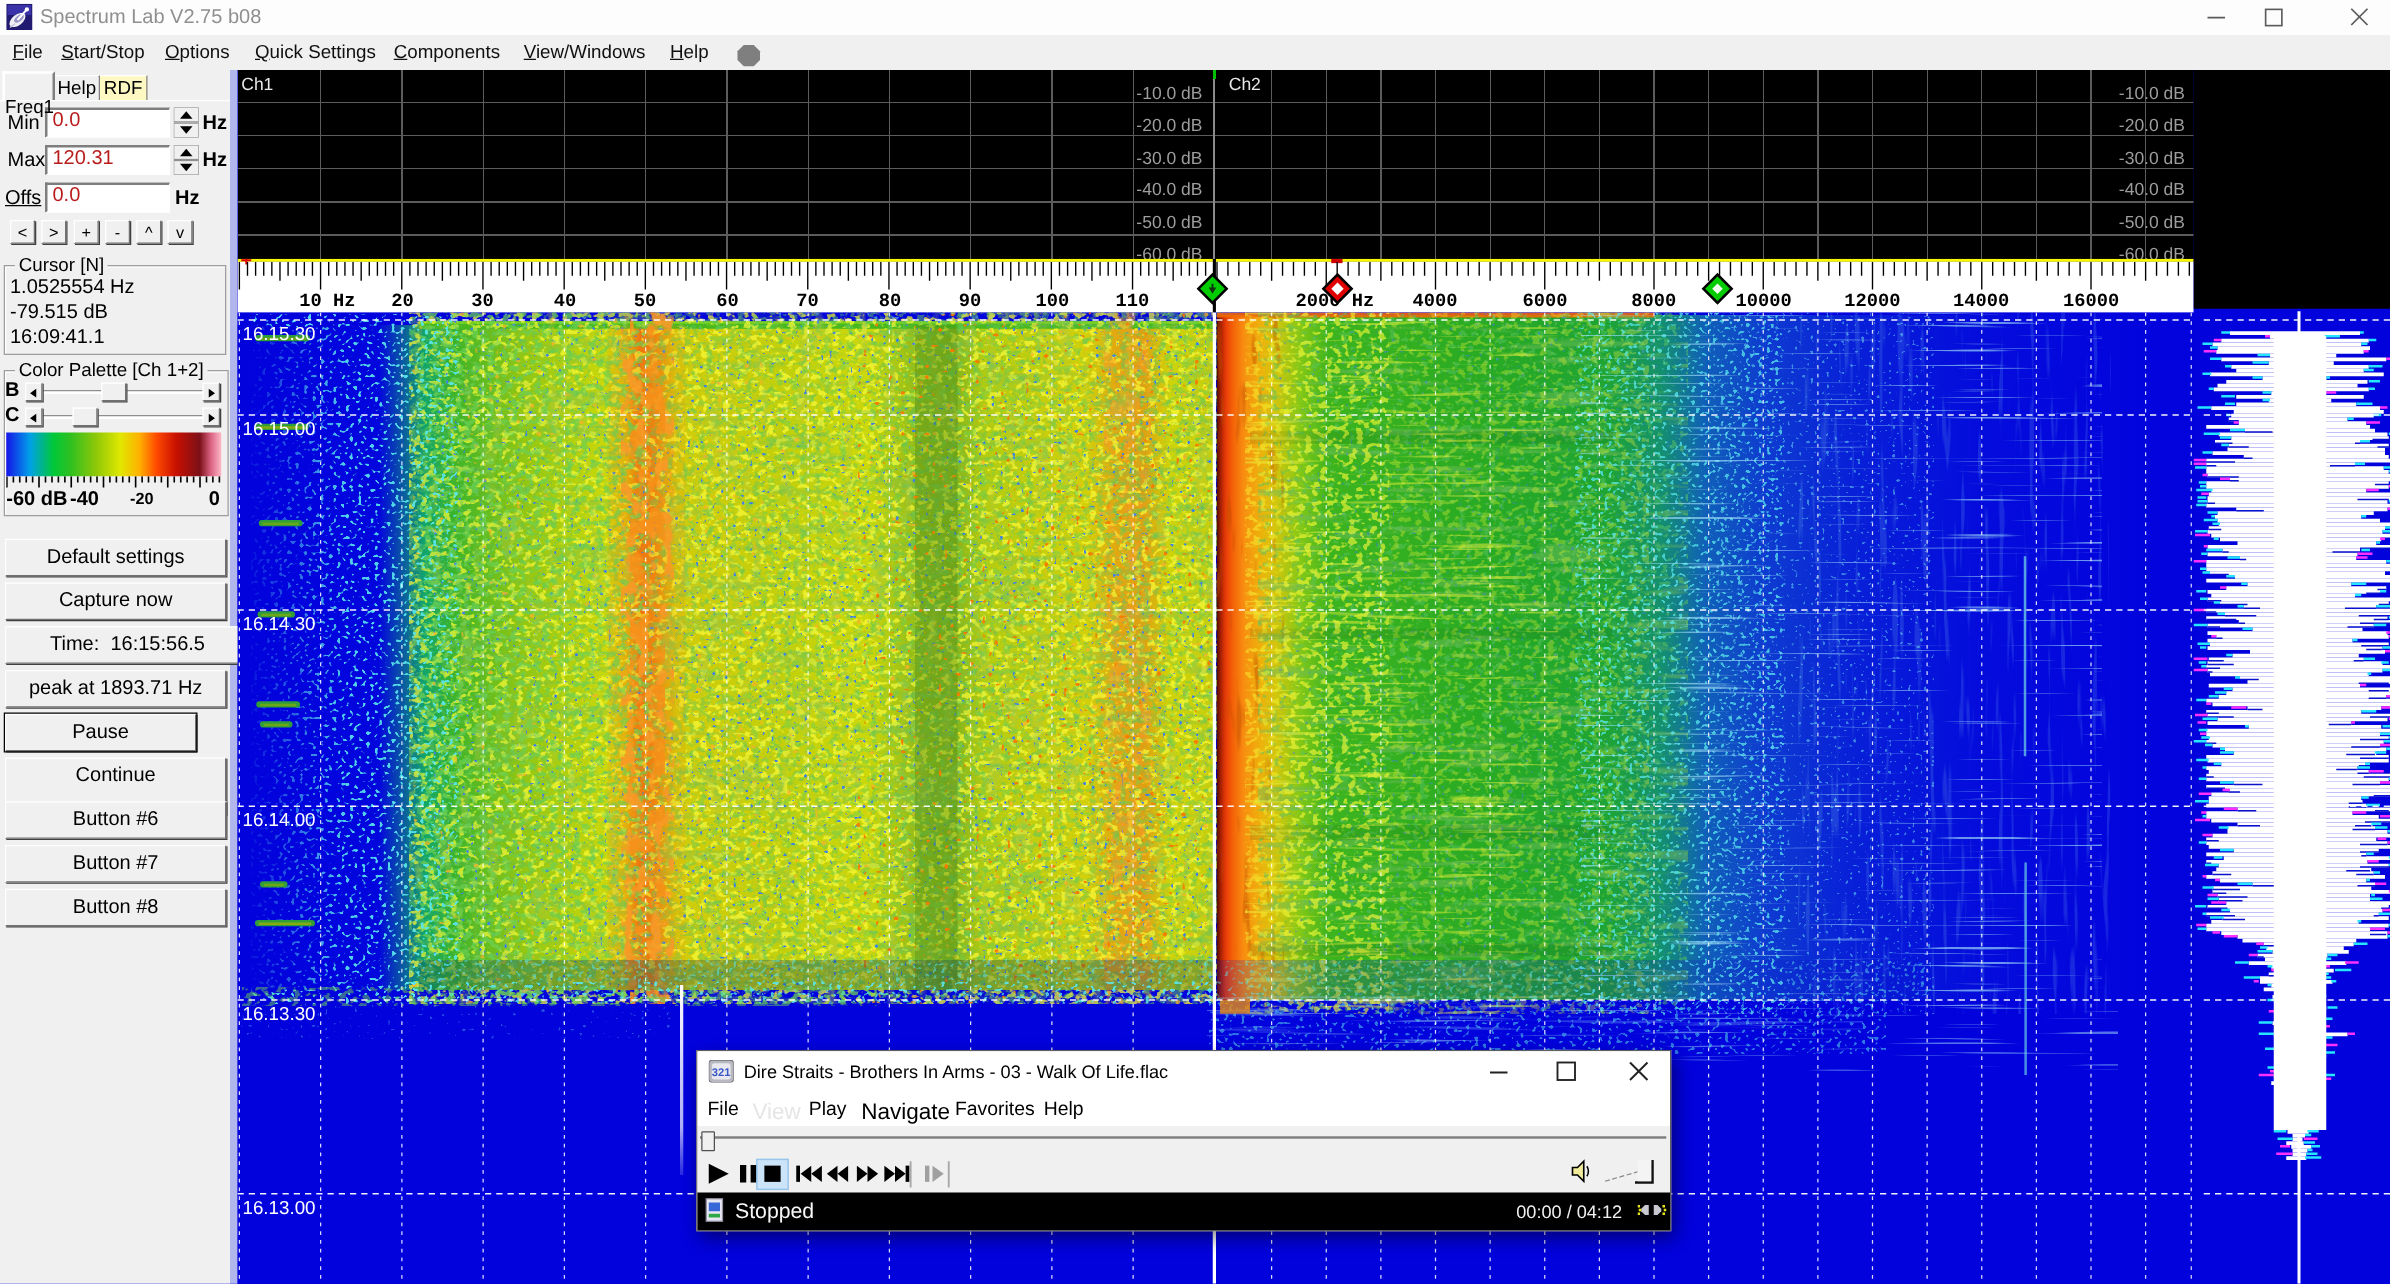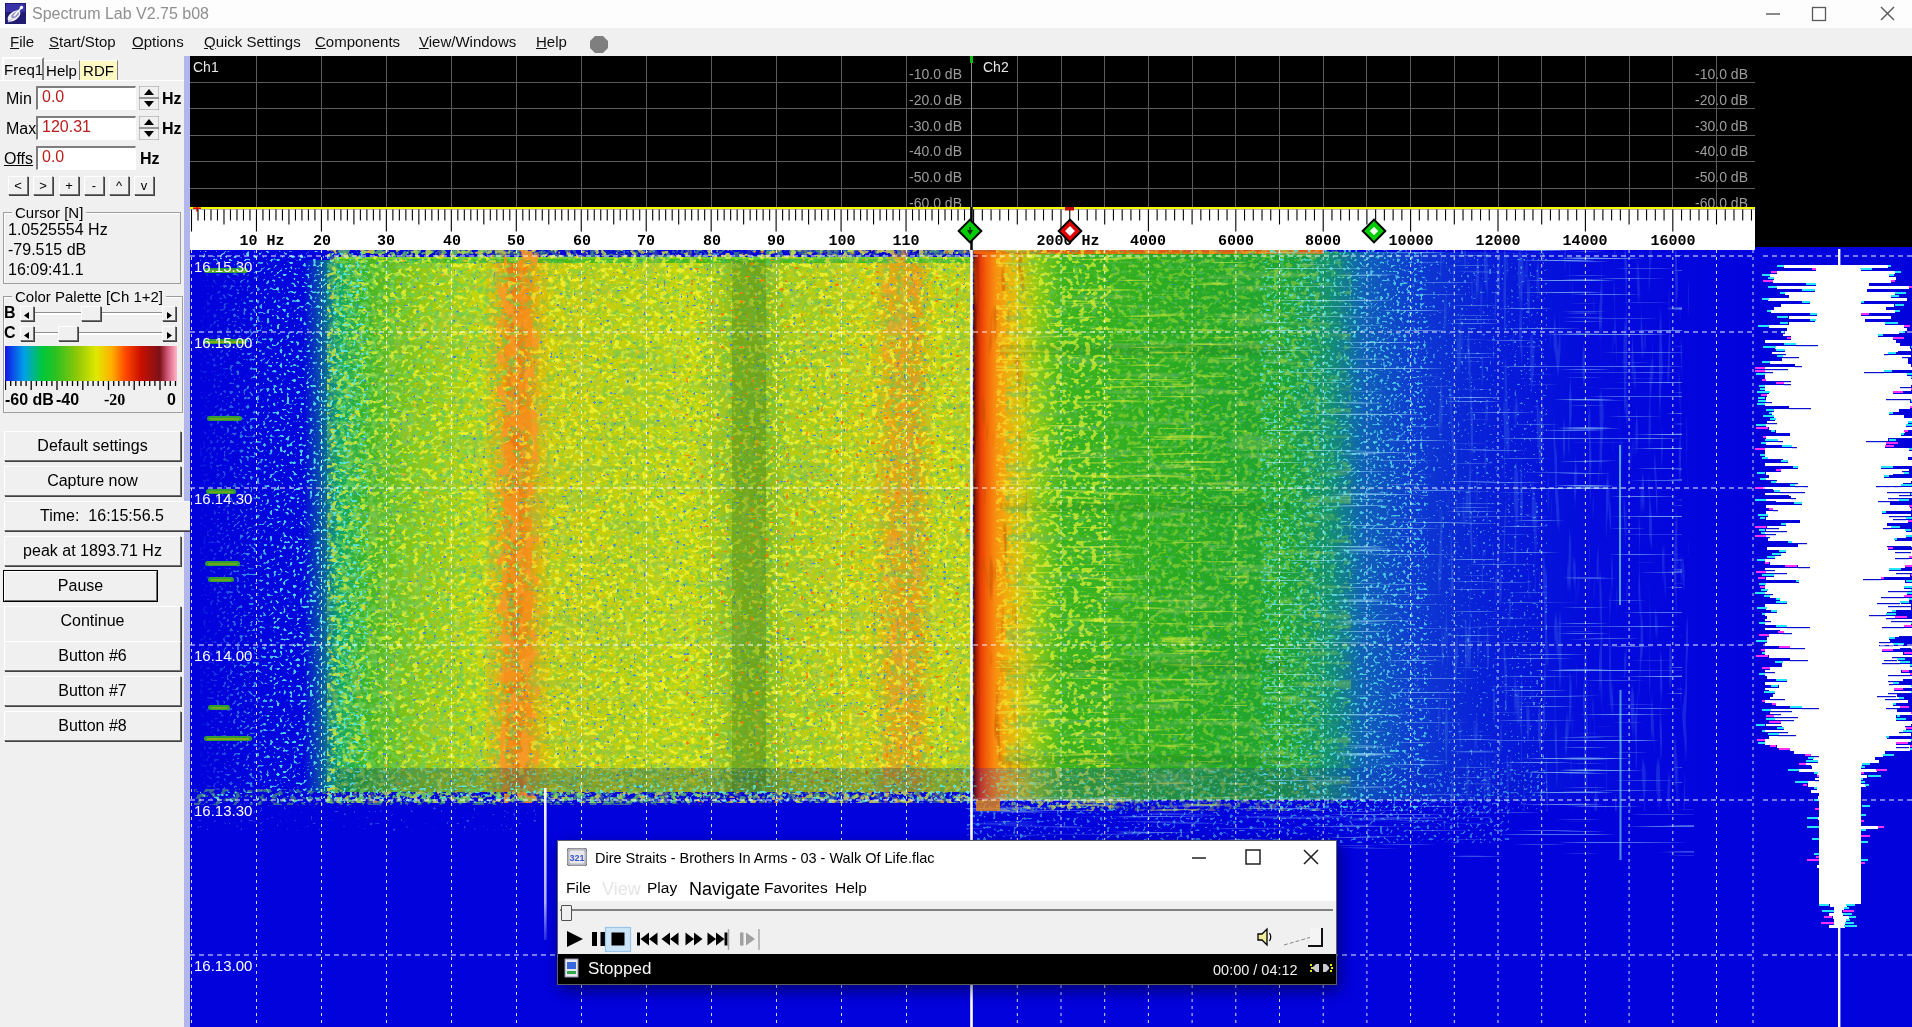--- a/index.html
+++ b/index.html
@@ -42,21 +42,21 @@
 <div class="mi" style="left:132px;top:33px;"><u>O</u>ptions</div>
 <div class="mi" style="left:204px;top:33px;"><u>Q</u>uick Settings</div>
 <div class="mi" style="left:315px;top:33px;"><u>C</u>omponents</div>
 <div class="mi" style="left:419px;top:33px;"><u>V</u>iew/Windows</div>
 <div class="mi" style="left:536px;top:33px;"><u>H</u>elp</div>
 <svg class="abs" style="left:589px;top:35px" width="22" height="20">
     <polygon points="6,1 14,1 19,6 19,13 14,18 6,18 1,13 1,6" fill="#7f7f7f"></polygon>
   </svg>
 <div id="leftpanel" class="abs"></div>
 <div id="strip" class="abs"></div>
-<div class="abs" style="left:2px;top:57px;width:42px;height:23px;background:#f0f0f0;border-top:2px solid #fff;border-left:2px solid #fff;border-right:2px solid #808080;font-size:15px;text-align:center;padding-top:2px;z-index:3">Freq1</div>
+<div class="abs" style="left:2px;top:57px;width:42px;height:23px;background:#f0f0f0;border-top:2px solid #fff;border-left:2px solid #fff;border-right:2px solid #808080;font-size:15px;text-align:center;padding-top:18px;z-index:3">Freq1</div>
 <div class="abs" style="left:44px;top:60px;width:36px;height:20px;background:#f0f0f0;border-top:1.5px solid #fff;border-right:1.5px solid #808080;font-size:15px;text-align:center;padding-top:1px;">Help</div>
 <div class="abs" style="left:80px;top:60px;width:38px;height:20px;background:#fef9c3;border-top:1.5px solid #fff;border-right:1.5px solid #808080;font-size:15px;text-align:center;padding-top:1px;">RDF</div>
 <div class="abs" style="left:0px;top:80px;width:184px;height:1px;background:#fff;"></div>
 <div class="abs" style="left:6px;top:90px;font-size:16px;">Min</div>
 <div class="inp" style="left:36px;top:86px;width:100px;height:24px;">0.0</div>
 <svg class="abs" style="left:139px;top:86px;" width="20" height="24">
 <rect x="0" y="0" width="20" height="11.5" fill="#f0f0f0" stroke="#808080" stroke-width="0.8"></rect>
 <rect x="0" y="12.5" width="20" height="11.5" fill="#f0f0f0" stroke="#808080" stroke-width="0.8"></rect>
 <polygon points="10,3 15,9 5,9" fill="#000"></polygon>
 <polygon points="10,21 15,15 5,15" fill="#000"></polygon>
@@ -141,21 +141,21 @@
     <line x1="139.6" y1="0" x2="139.6" y2="5" stroke="#000" stroke-width="1.3"></line>
     <line x1="144.7" y1="0" x2="144.7" y2="5" stroke="#000" stroke-width="1.3"></line>
     <line x1="149.9" y1="0" x2="149.9" y2="5" stroke="#000" stroke-width="1.3"></line>
     <line x1="155.0" y1="0" x2="155.0" y2="9" stroke="#000" stroke-width="1.3"></line>
     <line x1="160.2" y1="0" x2="160.2" y2="5" stroke="#000" stroke-width="1.3"></line>
     <line x1="165.3" y1="0" x2="165.3" y2="5" stroke="#000" stroke-width="1.3"></line>
     <line x1="170.5" y1="0" x2="170.5" y2="5" stroke="#000" stroke-width="1.3"></line>
   </svg>
 <div class="abs" style="left:5px;top:391px;font-size:16px;font-weight:bold;">-60 dB</div>
 <div class="abs" style="left:56px;top:391px;font-size:16px;font-weight:bold;">-40</div>
-<div class="abs" style="left:104px;top:391px;font-size:16px;font-weight:bold;font-family:Liberation Serif, serif;">-20</div>
+<div class="abs" style="left:104px;top:391px;font-size:13px;font-weight:bold;">-20</div>
 <div class="abs" style="left:167px;top:391px;font-size:16px;font-weight:bold;">0</div>
 <div class="btn3" style="left:4px;top:431px;width:177px;height:30px;font-size:16px;line-height:28px;">Default settings</div>
 <div class="btn3" style="left:4px;top:466px;width:177px;height:30px;font-size:16px;line-height:28px;">Capture now</div>
 <div class="btn3" style="left:4px;top:501px;width:196px;height:30px;font-size:16px;line-height:28px;">Time:&nbsp; 16:15:56.5</div>
 <div class="btn3" style="left:4px;top:536px;width:177px;height:30px;font-size:16px;line-height:28px;">peak at 1893.71 Hz</div>
 <div class="btn3" style="left:4px;top:571px;width:153px;height:30px;font-size:16px;line-height:28px;outline:1.5px solid #000;outline-offset:0px;">Pause</div>
 <div class="btn3" style="left:4px;top:606px;width:177px;height:46px;font-size:16px;line-height:28px;">Continue</div>
 <div class="btn3" style="left:4px;top:641px;width:177px;height:30px;font-size:16px;line-height:28px;">Button #6</div>
 <div class="btn3" style="left:4px;top:676px;width:177px;height:30px;font-size:16px;line-height:28px;">Button #7</div>
 <div class="btn3" style="left:4px;top:711px;width:177px;height:30px;font-size:16px;line-height:28px;">Button #8</div>

